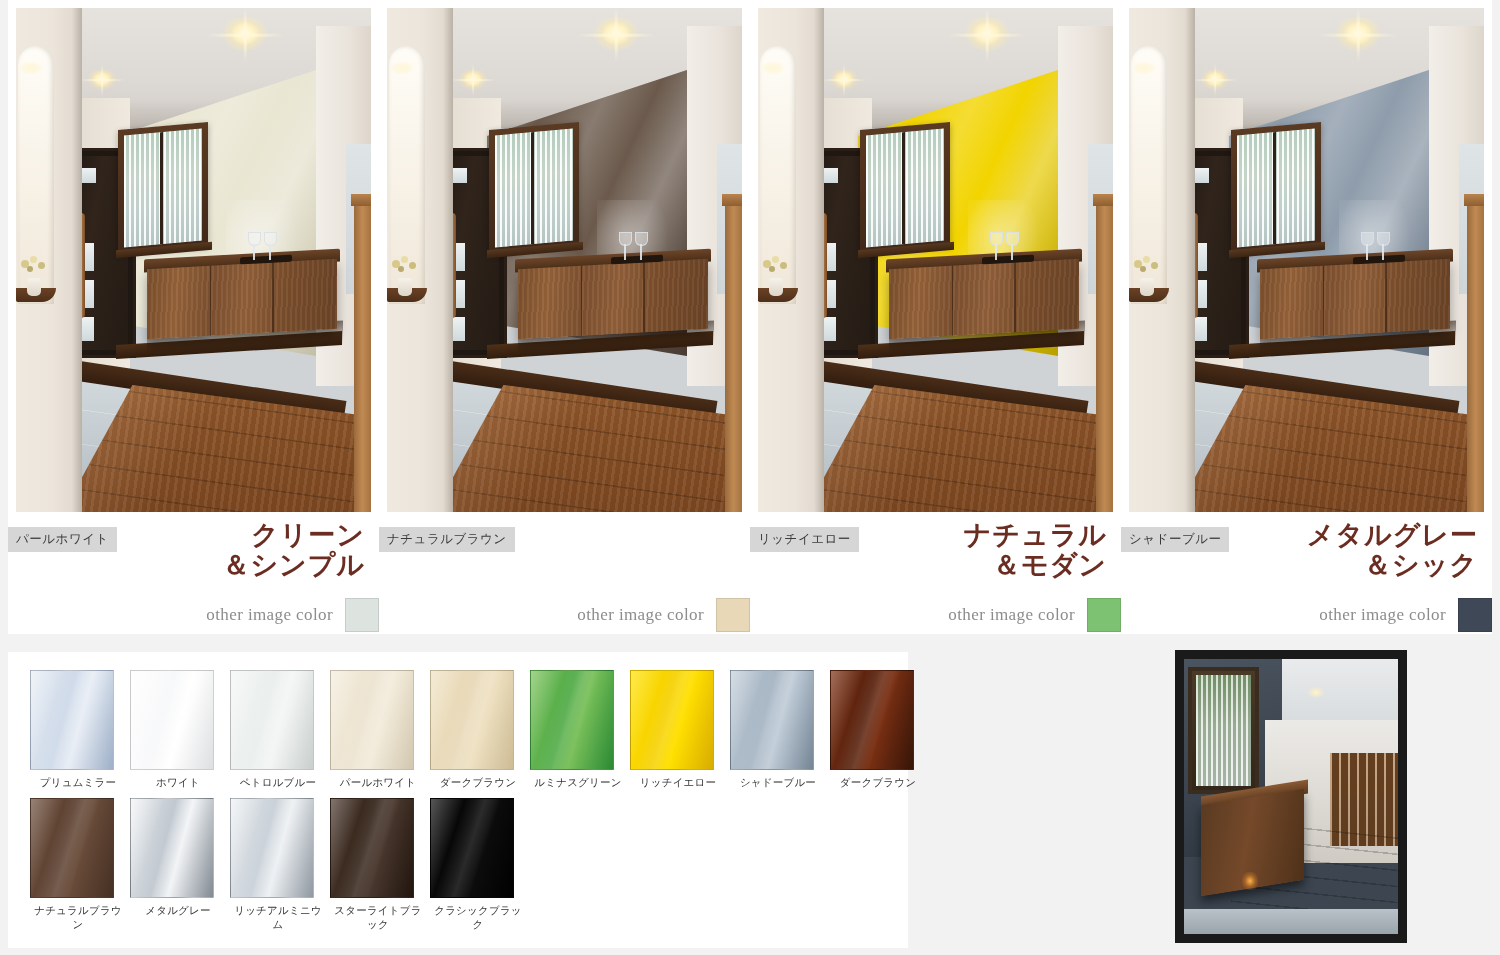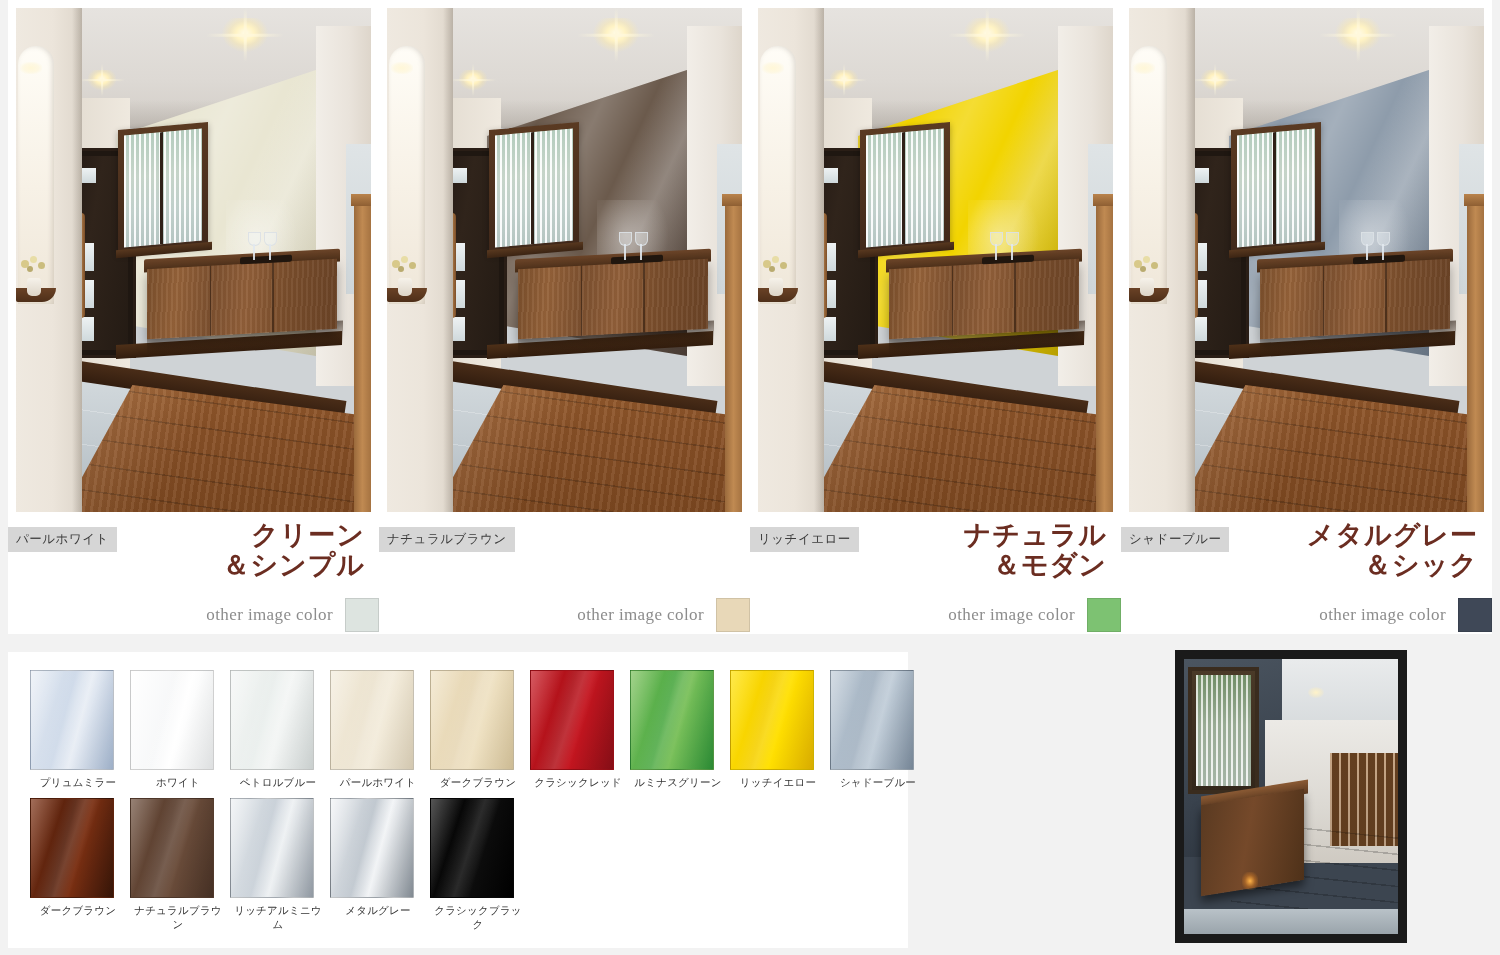--- a/index.html
+++ b/index.html
@@ -758,50 +758,50 @@
       </div>
       <div class="sw-cell">
         <div class="sw-box" style="background: linear-gradient(105deg, rgb(243, 236, 220) 0%, rgb(236, 227, 207) 42%, rgb(243, 236, 220) 58%, rgb(226, 214, 189) 100%);"></div>
         <div class="sw-label">パールホワイト</div>
       </div>
       <div class="sw-cell">
         <div class="sw-box" style="background: linear-gradient(105deg, rgb(239, 226, 196) 0%, rgb(231, 215, 181) 42%, rgb(239, 226, 196) 58%, rgb(220, 201, 159) 100%);"></div>
         <div class="sw-label">ダークブラウン</div>
       </div>
       <div class="sw-cell">
-        <div class="sw-box" style="background: linear-gradient(105deg, rgb(196, 21, 31) 0%, rgb(174, 17, 25) 42%, rgb(196, 21, 31) 58%, rgb(143, 15, 23) 100%);"></div>
-        <div class="sw-label">クラシックレッド</div>
-      </div>
-      <div class="sw-cell">
         <div class="sw-box" style="background: linear-gradient(105deg, rgb(122, 192, 90) 0%, rgb(79, 170, 70) 42%, rgb(122, 192, 90) 58%, rgb(46, 148, 56) 100%);"></div>
         <div class="sw-label">ルミナスグリーン</div>
       </div>
       <div class="sw-cell">
         <div class="sw-box" style="background: linear-gradient(105deg, rgb(255, 224, 0) 0%, rgb(245, 208, 0) 42%, rgb(255, 224, 0) 58%, rgb(232, 185, 0) 100%);"></div>
         <div class="sw-label">リッチイエロー</div>
       </div>
       <div class="sw-cell">
         <div class="sw-box" style="background: linear-gradient(105deg, rgb(194, 206, 217) 0%, rgb(163, 178, 193) 42%, rgb(194, 206, 217) 58%, rgb(126, 143, 161) 100%);"></div>
         <div class="sw-label">シャドーブルー</div>
       </div>
       <div class="sw-cell">
         <div class="sw-box" style="background: linear-gradient(105deg, rgb(122, 47, 18) 0%, rgb(86, 32, 12) 42%, rgb(122, 47, 18) 58%, rgb(58, 22, 8) 100%);"></div>
         <div class="sw-label">ダークブラウン</div>
       </div>
       <div class="sw-cell">
         <div class="sw-box" style="background: linear-gradient(105deg, rgb(106, 76, 58) 0%, rgb(92, 64, 48) 42%, rgb(106, 76, 58) 58%, rgb(74, 51, 38) 100%);"></div>
         <div class="sw-label">ナチュラルブラウン</div>
       </div>
       <div class="sw-cell">
+        <div class="sw-box" style="background: linear-gradient(105deg, rgb(242, 244, 246) 0%, rgb(188, 196, 204) 42%, rgb(242, 244, 246) 58%, rgb(139, 148, 157) 100%);"></div>
+        <div class="sw-label">メタルグレー</div>
+      </div>
+      <div class="sw-cell">
         <div class="sw-box" style="background: linear-gradient(105deg, rgb(238, 241, 243) 0%, rgb(198, 206, 214) 42%, rgb(238, 241, 243) 58%, rgb(154, 163, 173) 100%);"></div>
         <div class="sw-label">リッチアルミニウム</div>
       </div>
       <div class="sw-cell">
-        <div class="sw-box" style="background: linear-gradient(105deg, rgb(242, 244, 246) 0%, rgb(188, 196, 204) 42%, rgb(242, 244, 246) 58%, rgb(139, 148, 157) 100%);"></div>
-        <div class="sw-label">メタルグレー</div>
+        <div class="sw-box" style="background: linear-gradient(105deg, rgb(74, 56, 46) 0%, rgb(53, 37, 26) 42%, rgb(74, 56, 46) 58%, rgb(35, 23, 15) 100%);"></div>
+        <div class="sw-label">スターライトブラック</div>
       </div>
       <div class="sw-cell">
         <div class="sw-box" style="background: linear-gradient(105deg, rgb(13, 13, 13) 0%, rgb(5, 5, 5) 42%, rgb(13, 13, 13) 58%, rgb(0, 0, 0) 100%);"></div>
         <div class="sw-label">クラシックブラック</div>
       </div>
     </div>
 </div>
 
 <div class="framed">
   <div class="framed-inner">

